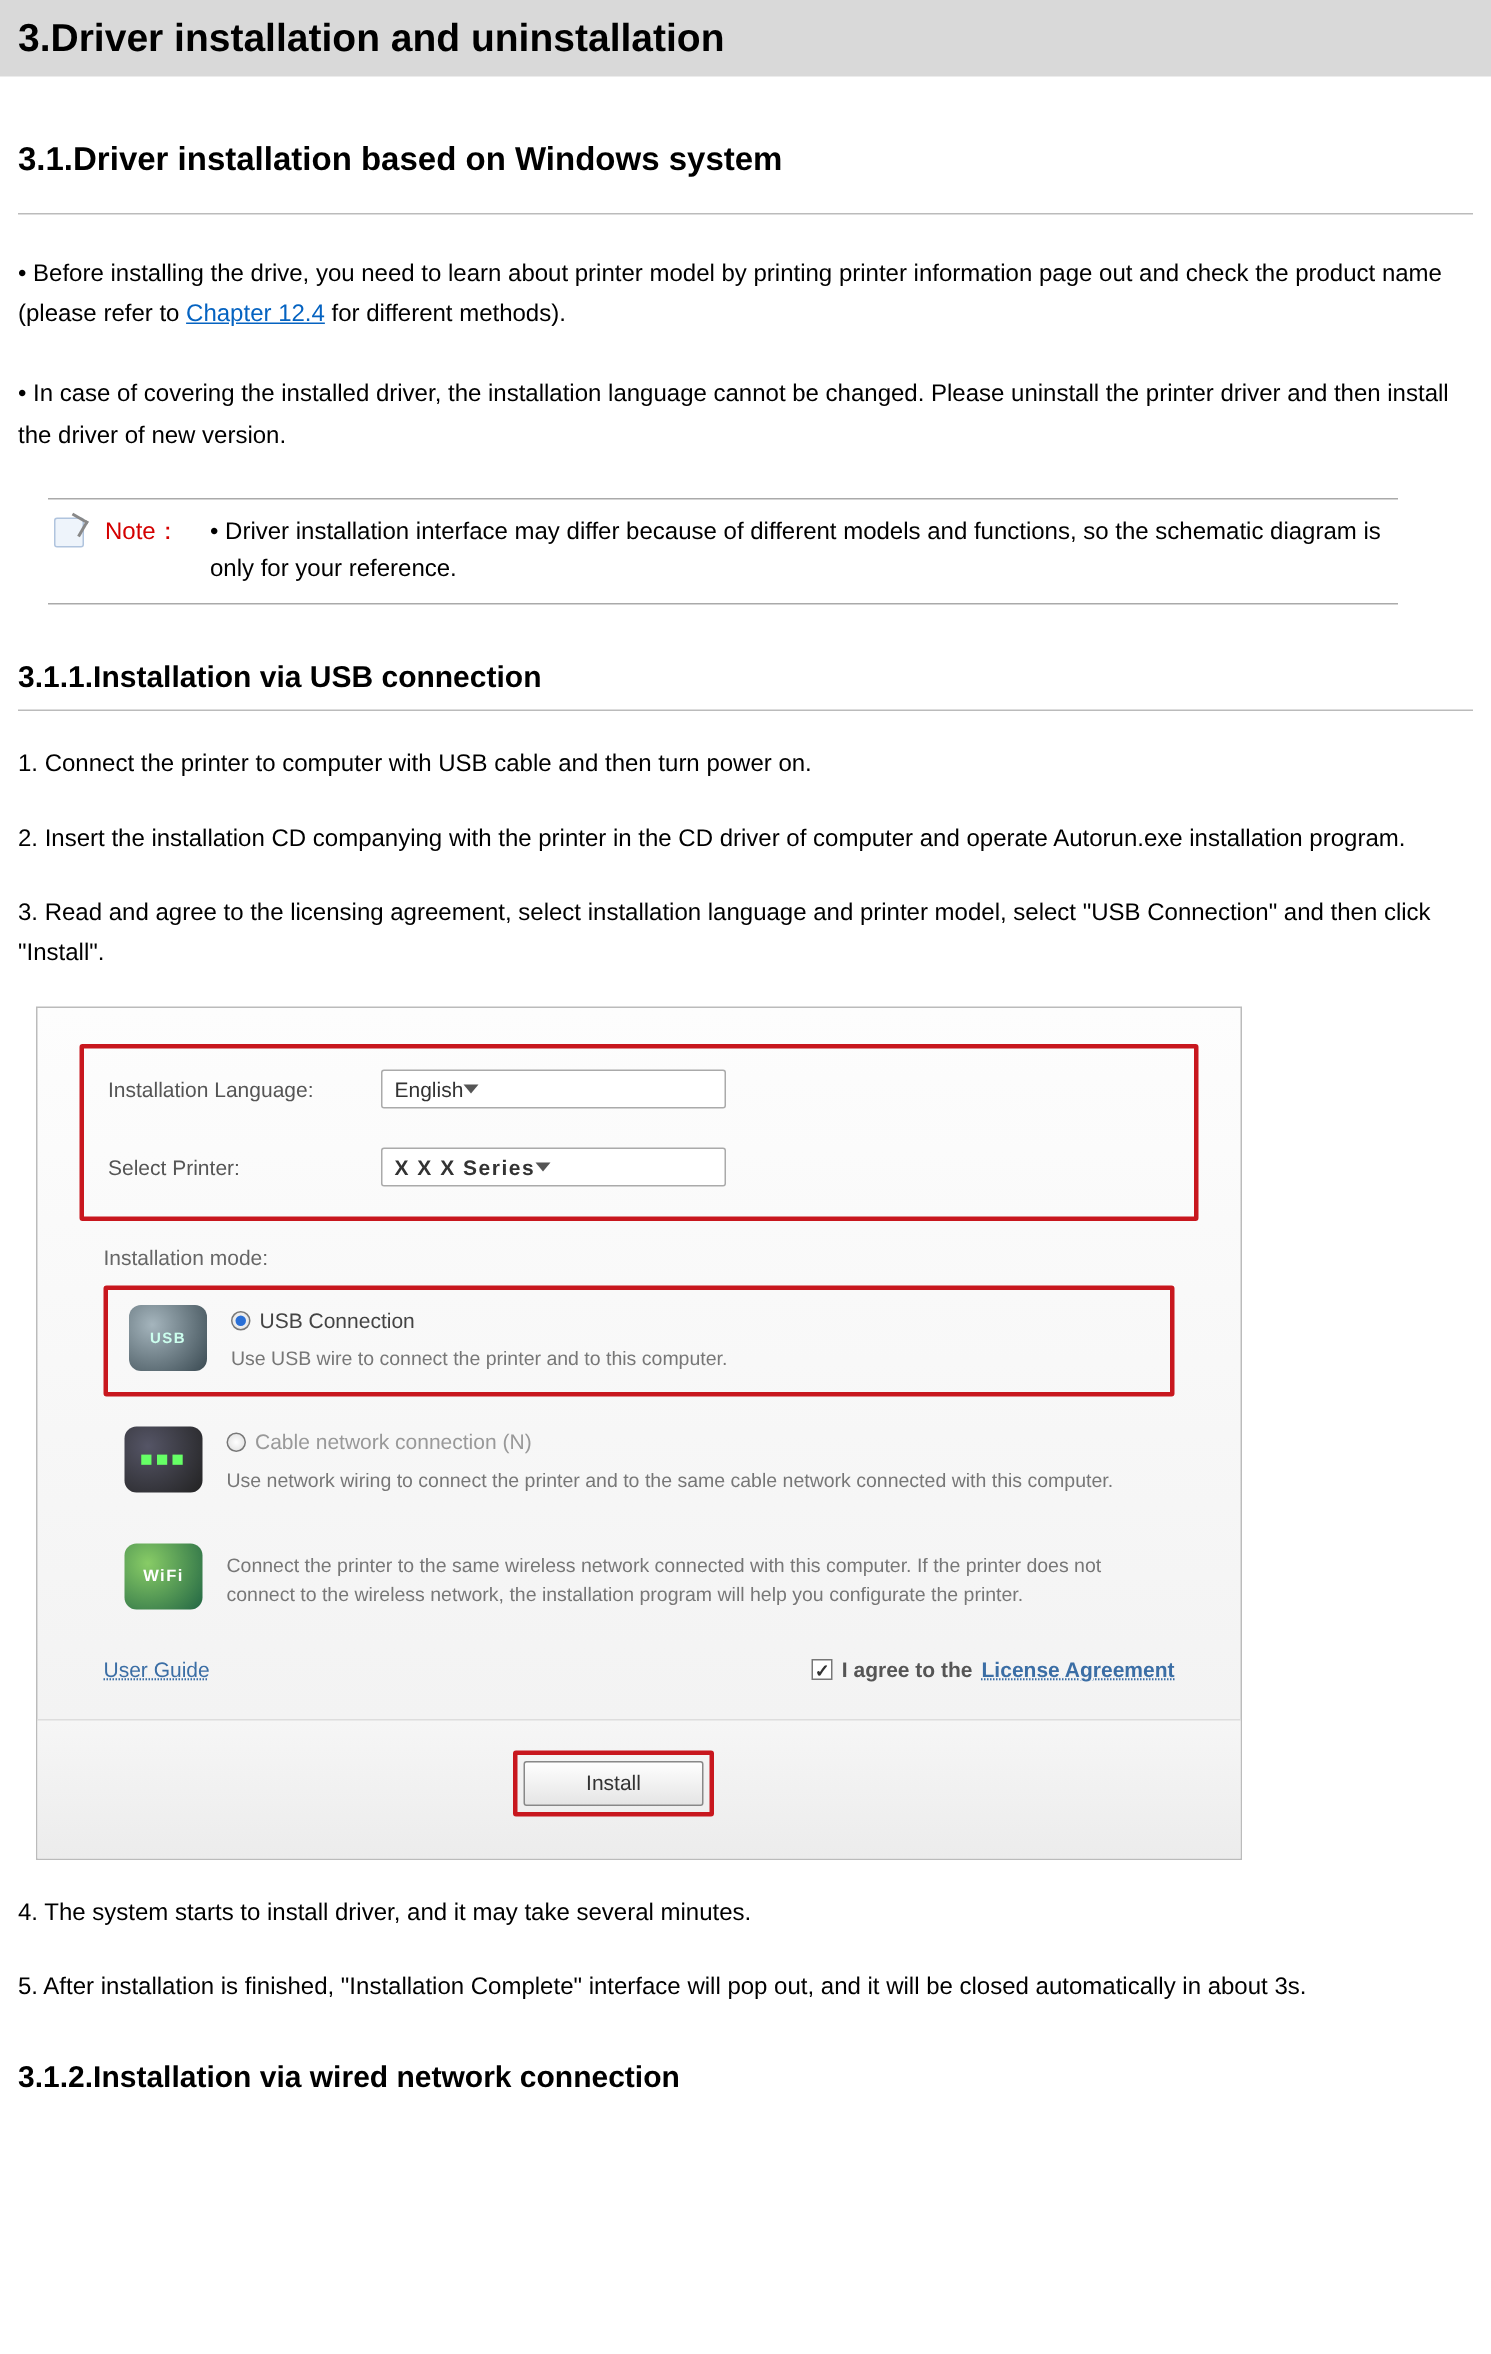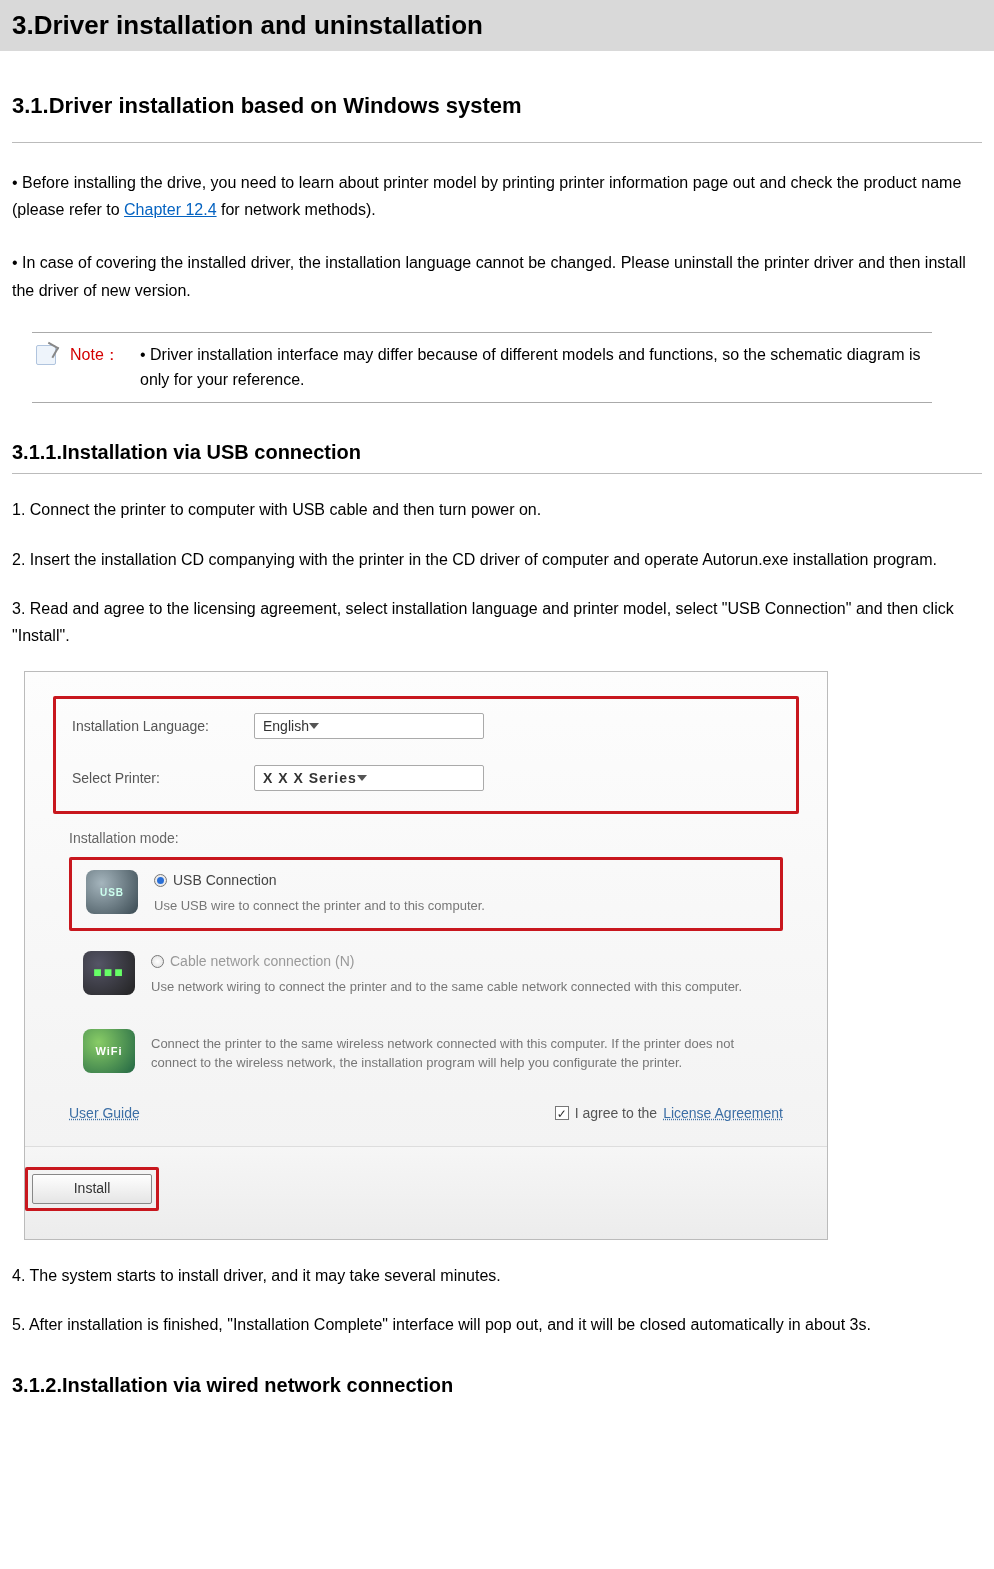--- a/index.html
+++ b/index.html
@@ -211,40 +211,41 @@
   }
   .ulink {
     color: #3b6ea5;
     text-decoration: underline dotted;
   }
   .agree {
     display: flex;
     align-items: center;
     gap: 6px;
     color: #555;
+    font-weight: bold;
   }
   .checkbox {
     width: 14px; height: 14px;
     border: 1px solid #777;
     background: #fff;
     position: relative;
   }
   .checkbox.checked::after {
     content: "✓";
     position: absolute;
     font-size: 12px;
     top: -2px; left: 1px;
     color: #333;
   }
   .button-row {
     border-top: 1px solid #ddd;
     margin-top: 22px;
     padding: 20px 34px 28px 0;
     display: flex;
-    justify-content: flex-start;
+    justify-content: center;
     background: linear-gradient(#f6f6f6, #ececec);
   }
   .install-wrap {
     border: 3px solid #c8171e;
     padding: 4px;
     border-radius: 2px;
   }
   .install-btn {
     width: 120px;
     height: 30px;
@@ -266,21 +267,21 @@
 </head>
 <body>
 
 <div class="h1-bar">3.Driver installation and uninstallation</div>
 
 <div class="section">
 
   <div class="h2">3.1.Driver installation based on Windows system</div>
 
   <p class="para">
-    <span>• Before installing the drive, you need to learn about printer model by printing printer information page out and check the product name (please refer to </span><a class="link">Chapter 12.4</a><span> for network methods).</span>
+    <span>• Before installing the drive, you need to learn about printer model by printing printer information page out and check the product name (please refer to </span><a class="link">Chapter 12.4</a><span> for different methods).</span>
   </p>
 
   <p class="para">• In case of covering the installed driver, the installation language cannot be changed. Please uninstall the printer driver and then install the driver of new version.</p>
 
   <div class="note-box">
     <div class="note-icon"></div>
     <div class="note-label">Note：</div>
     <div class="note-text">• Driver installation interface may differ because of different models and functions, so the schematic diagram is only for your reference.</div>
   </div>
 

